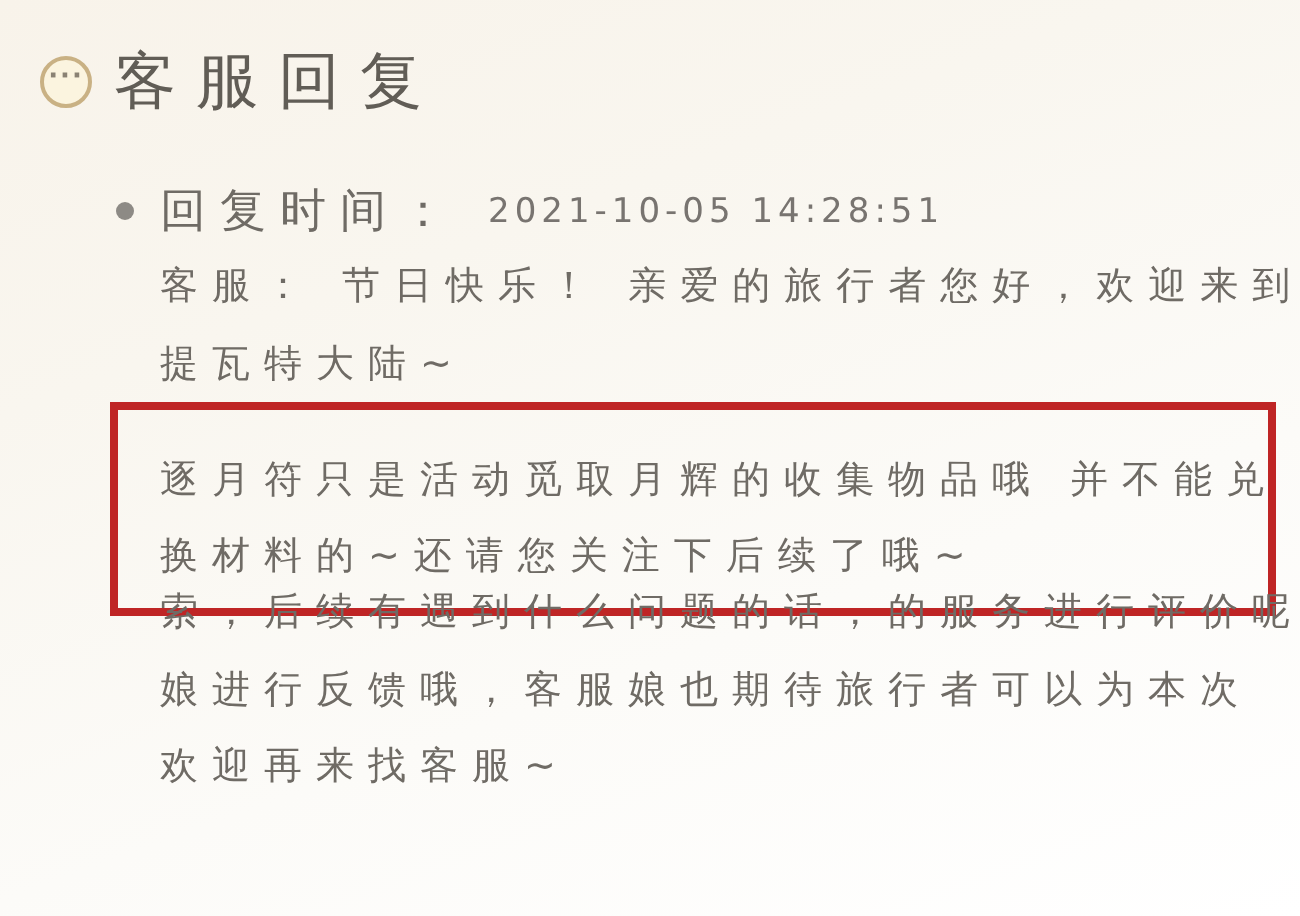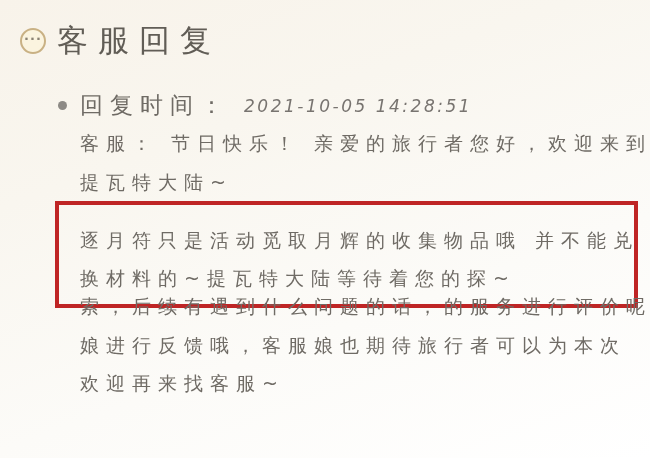--- a/index.html
+++ b/index.html
@@ -39,21 +39,21 @@
   }
   .bullet-dot{
     width:9px;height:9px;border-radius:50%;
     background:#8d8a85;margin-right:13px;flex:0 0 auto;
   }
   .time-label{
     font-size:23px;color:#6f6b65;letter-spacing:7px;
   }
   .time-value{
     font-size:17px;color:#787470;letter-spacing:2.5px;
-    font-style:italic;margin-left:14px;
+    margin-left:14px;
   }
   
   .msg-line{
     font-size:19px;color:#6f6b65;letter-spacing:7px;
     line-height:39px;white-space:nowrap;
   }
   .greeting{position:absolute;top:124px;left:80px;}
   .highlight-box{
     position:absolute;top:201px;left:55px;width:583px;
     box-sizing:border-box;
@@ -83,21 +83,21 @@
     <div class="time-value">2021-10-05 14:28:51</div>
   </div>
 
   <div class="greeting">
     <div class="msg-line">客服： 节日快乐！ 亲爱的旅行者您好，欢迎来到</div>
     <div class="msg-line">提瓦特大陆~</div>
   </div>
 
   <div class="highlight-box">
     <div class="msg-line">逐月符只是活动觅取月辉的收集物品哦 并不能兑</div>
-    <div class="msg-line">换材料的~提瓦特大陆等待着您的探~</div>
+    <div class="msg-line">换材料的~还请您关注下后续了哦~</div>
   </div>
 
   <div class="closing">
     <div class="msg-line">索，后续有遇到什么问题的话，的服务进行评价呢</div>
     <div class="msg-line">娘进行反馈哦，客服娘也期待旅行者可以为本次</div>
     <div class="msg-line">欢迎再来找客服~</div>
   </div>
 
 </div>
 

